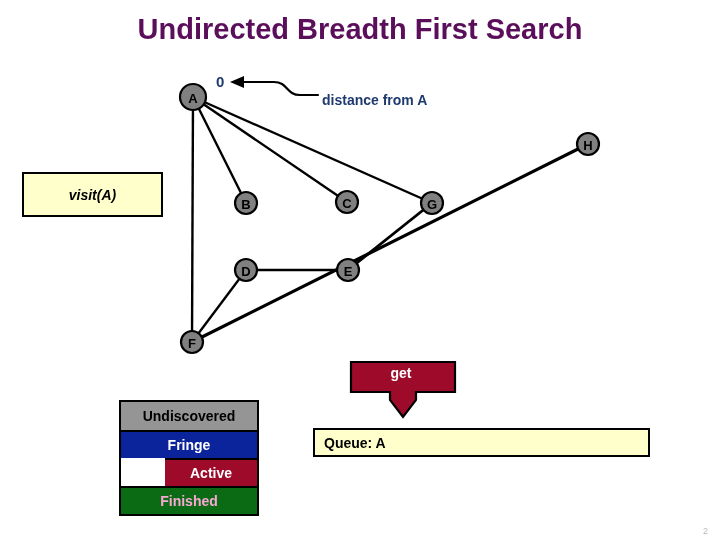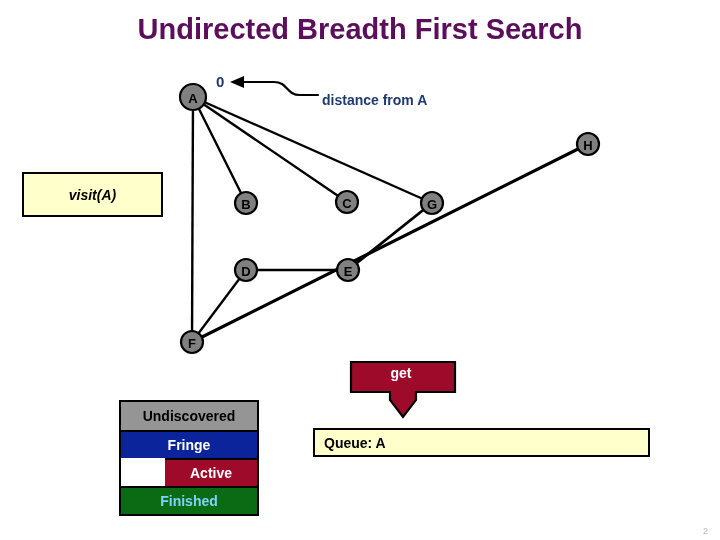--- a/index.html
+++ b/index.html
@@ -212,21 +212,21 @@
   <div id="legend">
     <div class="legend-row" style="background:#959595;color:#000000;">
       <span>Undiscovered</span>
     </div>
     <div class="legend-row" style="background:#0b249b;color:#ffffff;">
       <span>Fringe</span>
     </div>
     <div class="legend-row" style="background:#9e0b2a;color:#ffffff;margin-left:44px;">
       <span>Active</span>
     </div>
-    <div class="legend-row" style="background:#0a6b14;color:#7dd3fc;">
+    <div class="legend-row" style="background:#0a6b14;color:#f9a8d4;">
       <span>Finished</span>
     </div>
   </div>
 
   <div id="get-wrap">
     <div id="get-label">get</div>
   </div>
 
   <div id="queue-box">
     <span>Queue:  A</span>

